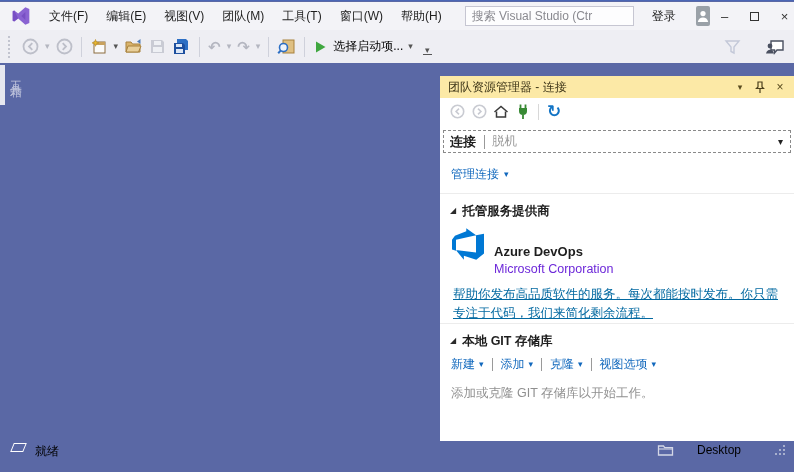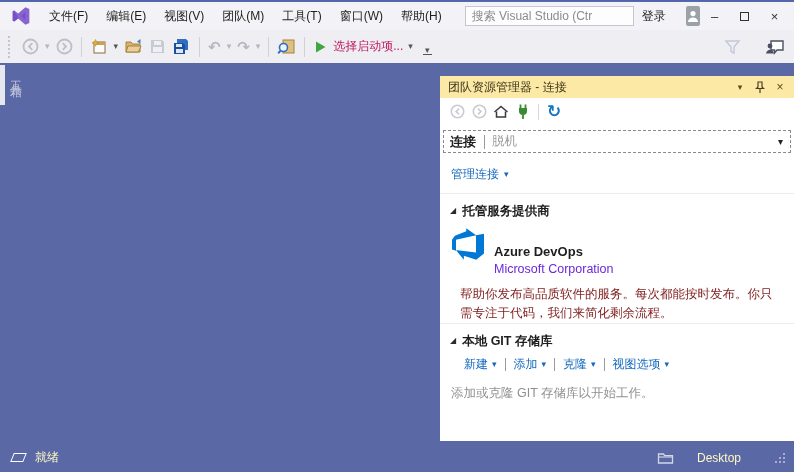--- a/index.html
+++ b/index.html
@@ -14,42 +14,42 @@
     position:absolute; top:1px; left:0; right:0; height:28px;
     background:#f3f3f7; display:flex; align-items:center; padding:0 6px;
   }
   .vs-logo { width:22px; height:20px; margin:0 8px 0 4px; flex:0 0 auto; }
   .menu { display:flex; align-items:center; }
   .menu-item { padding:4px 9px; color:#1e1e1e; cursor:default; white-space:nowrap; }
   .search { width:172px; height:20px; margin-left:14px; border:1px solid #c6c6d2;
     background:#fdfdfe; padding:0 6px; font-size:12px; color:#444;
     font-family:"Liberation Sans","DejaVu Sans",sans-serif; }
   .search::placeholder { color:#8a8a90; }
-  .signin { margin-left:2px; padding:3px 6px; white-space:nowrap; }
+  .signin { margin-left:12px; padding:3px 6px; white-space:nowrap; }
   .avatar { width:20px; height:20px; background:#9aa1a8; border-radius:2px;
     margin-left:14px; display:flex; align-items:center; justify-content:center; }
   .win-controls { display:flex; align-items:center; margin-left:auto; }
   .win-btn { width:30px; height:22px; display:flex; align-items:center;
     justify-content:center; color:#333; font-size:13px; }
   .max-box { width:9px; height:9px; border:1px solid #333; }
   
   .toolbar {
     position:absolute; top:29px; left:0; right:0; height:33px;
     background:#eeeef3; display:flex; align-items:center; padding:0 6px;
   }
   .grip { width:5px; height:22px; border-left:2px dotted #c2c4cf; margin:0 6px 0 2px; }
   .tbtn { display:flex; align-items:center; justify-content:center;
     height:24px; padding:0 3px; }
   .tsep { width:1px; height:20px; background:#cfd1db; margin:0 5px; }
   .caret { font-size:9px; color:#555; line-height:1; }
   .caret.dim { color:#b4b6c0; }
   .caret.blue { color:#1168bd; }
   .glyph-dim { color:#b4b6c0; font-size:15px; font-weight:bold; line-height:1; }
   .start-group { display:flex; align-items:center; padding:0 4px; }
-  .start-label { margin:0 5px 0 6px; color:#be185d; white-space:nowrap; }
+  .start-label { margin:0 5px 0 6px; color:#000000; white-space:nowrap; }
   .overflow { display:flex; flex-direction:column; align-items:center; margin:8px 0 0 6px; }
   .overflow .bar { width:9px; height:0; border-bottom:1px solid #555; margin-top:-1px; }
   .toolbar-right { margin-left:auto; display:flex; align-items:center; }
   .preview-btn { background:#5361a8; color:#fff; font-weight:bold;
     font-size:12px; letter-spacing:.5px; padding:5px 18px; margin-left:16px; }
   
   .main { position:absolute; top:62px; left:0; right:0; bottom:29px; background:#5a68a5; }
   .toolbox-tab { position:absolute; left:0; top:2px; display:flex; }
   .tab-strip { width:5px; height:40px; background:#e7e8ef; }
   .tab-label { writing-mode:vertical-rl; color:#bcc1da; font-size:12px;
@@ -76,33 +76,33 @@
   .panel-body { flex:1; overflow:hidden; padding:0 10px; }
   a.link { color:#1168bd; text-decoration:none; cursor:pointer; white-space:nowrap; }
   .manage-row { margin:13px 0 10px 1px; display:flex; align-items:center; gap:5px; }
   .hr { height:1px; background:#ececec; margin:0 -10px; }
   .section-header { display:flex; align-items:center; gap:6px; margin:9px 0 6px 0;
     font-weight:bold; color:#1e1e1e; font-size:12.5px; }
   .expander { font-size:8px; color:#2b2b2b; transform:translateY(-1px); }
   .provider-card { display:flex; align-items:flex-start; gap:10px; margin:8px 0 4px 2px; }
   .provider-name { font-weight:bold; font-size:13px; margin-top:16px; }
   .provider-company { color:#6d28d9; font-size:12.5px; margin-top:3px; }
-  .desc { color:#7f1d1d; font-size:12.5px; line-height:19px; margin:9px 0 0 10px; }
+  .desc { color:#0369a1; font-size:12.5px; line-height:19px; margin:9px 0 0 3px;text-decoration:underline; }
   .links-row { display:flex; align-items:center; margin:12px 1px 14px 1px; }
   .get-started { margin-left:auto; display:flex; align-items:center; gap:6px; }
   .circle-arrow { width:15px; height:15px; border:1.5px solid #1168bd; border-radius:50%;
     color:#1168bd; font-size:10px; display:flex; align-items:center; justify-content:center;
     line-height:1; }
-  .git-links { display:flex; align-items:center; margin:2px 0 0 14px; }
+  .git-links { display:flex; align-items:center; margin:2px 0 0 1px; }
   .git-link { display:flex; align-items:center; gap:4px; }
   .gsep { width:1px; height:13px; background:#9a9a9a; margin:0 8px; }
   .hint { color:#8f8f8f; font-size:12.5px; margin:12px 0 0 1px; }
   
   .statusbar { position:absolute; left:0; right:0; bottom:0; height:29px;
-    background:#5a68a5; display:flex; align-items:center; padding:0 8px; color:#fef9c3; }
+    background:#5a68a5; display:flex; align-items:flex-start; padding:0 8px; color:#000000; }
   .para-icon { width:13px; height:9px; border:1.5px solid #fff; transform:skewX(-22deg);
     margin:0 10px 0 4px; }
   .status-right { margin-left:auto; display:flex; align-items:center; gap:23px; }
   .grip-corner { margin-left:10px; }
 </style>
 </head>
 <body>
 
 <div class="titlebar">
   <svg class="vs-logo" viewBox="0 0 24 24">

